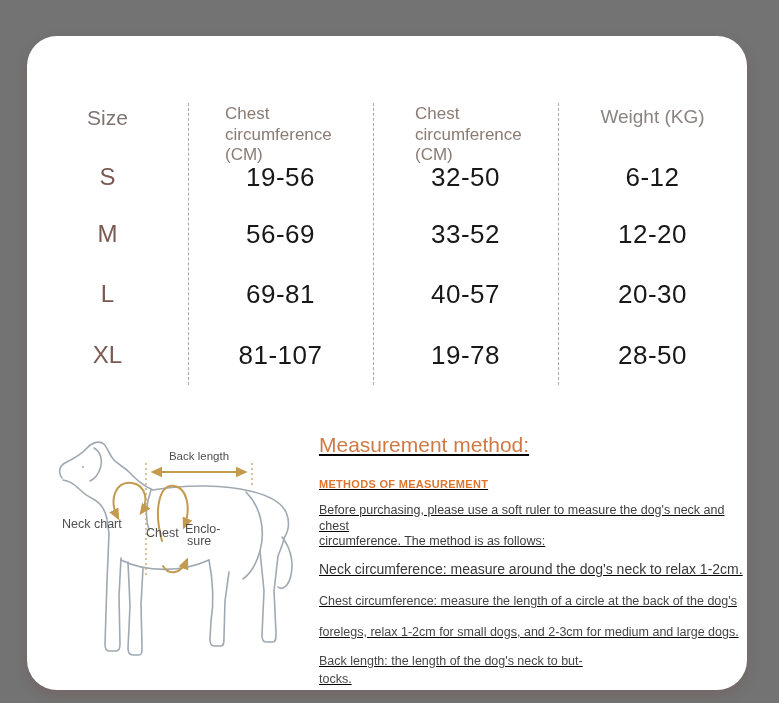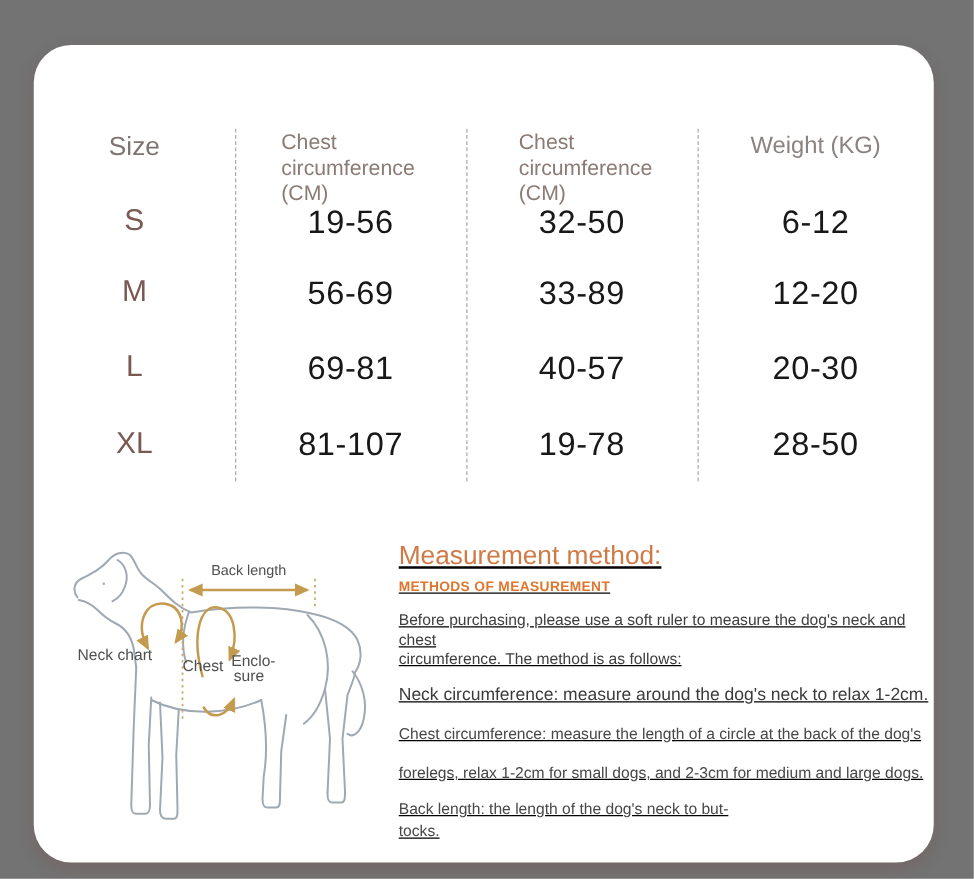--- a/index.html
+++ b/index.html
@@ -26,21 +26,21 @@
   .tbody { position:absolute; top:112px; left:0; width:720px; }
   .trow  { display:grid; grid-template-columns:161px 185px 185px 189px;
            align-items:center; text-align:center; }
   .trow-1 { height:58px; } .trow-2 { height:56px; } .trow-3 { height:64px; } .trow-4 { height:58px; }
   .size-cell { font-size:24px; color:#7a5953; font-weight:500; }
   .num-cell  { font-size:26px; color:#181818; letter-spacing:0.5px; }
 
   
   .measure { position:absolute; left:292px; top:396px; width:438px;text-decoration:underline; }
   .m-title { width:225px; font-size:21px; line-height:1.24; color:#d07a46; font-weight:500; }
-  .m-sub   { margin-top:6px; font-size:11px; font-weight:bold; color:#e0762d; letter-spacing:0.3px; }
+  .m-sub   { margin-top:20px; font-size:11px; font-weight:bold; color:#e0762d; letter-spacing:0.3px; }
   .m-p1    { margin-top:13px; font-size:12.5px; line-height:1.25; color:#3e3e3e; }
   .m-p2    { margin-top:11px; font-size:14px; color:#3a3a3a; }
   .m-p3a   { margin-top:17px; font-size:12.5px; color:#474747; }
   .m-p3b   { margin-top:17px; font-size:12.5px; color:#474747; }
   .m-p4    { margin-top:13px; font-size:12.5px; line-height:1.45; color:#474747; }
 
   
   .dog-svg { position:absolute; left:16px; top:400px; }
   .dog-stroke { fill:none; stroke:#9fa9b3; stroke-width:1.6; stroke-linecap:round; stroke-linejoin:round; }
   .tan-stroke { fill:none; stroke:#c49a4e; stroke-width:2; stroke-linecap:round; }
@@ -73,21 +73,21 @@
     <div class="tbody">
       <div class="trow trow-1">
         <div class="size-cell">S</div>
         <div class="num-cell">19-56</div>
         <div class="num-cell">32-50</div>
         <div class="num-cell">6-12</div>
       </div>
       <div class="trow trow-2">
         <div class="size-cell">M</div>
         <div class="num-cell">56-69</div>
-        <div class="num-cell">33-89</div>
+        <div class="num-cell">33-52</div>
         <div class="num-cell">12-20</div>
       </div>
       <div class="trow trow-3">
         <div class="size-cell">L</div>
         <div class="num-cell">69-81</div>
         <div class="num-cell">40-57</div>
         <div class="num-cell">20-30</div>
       </div>
       <div class="trow trow-4">
         <div class="size-cell">XL</div>

